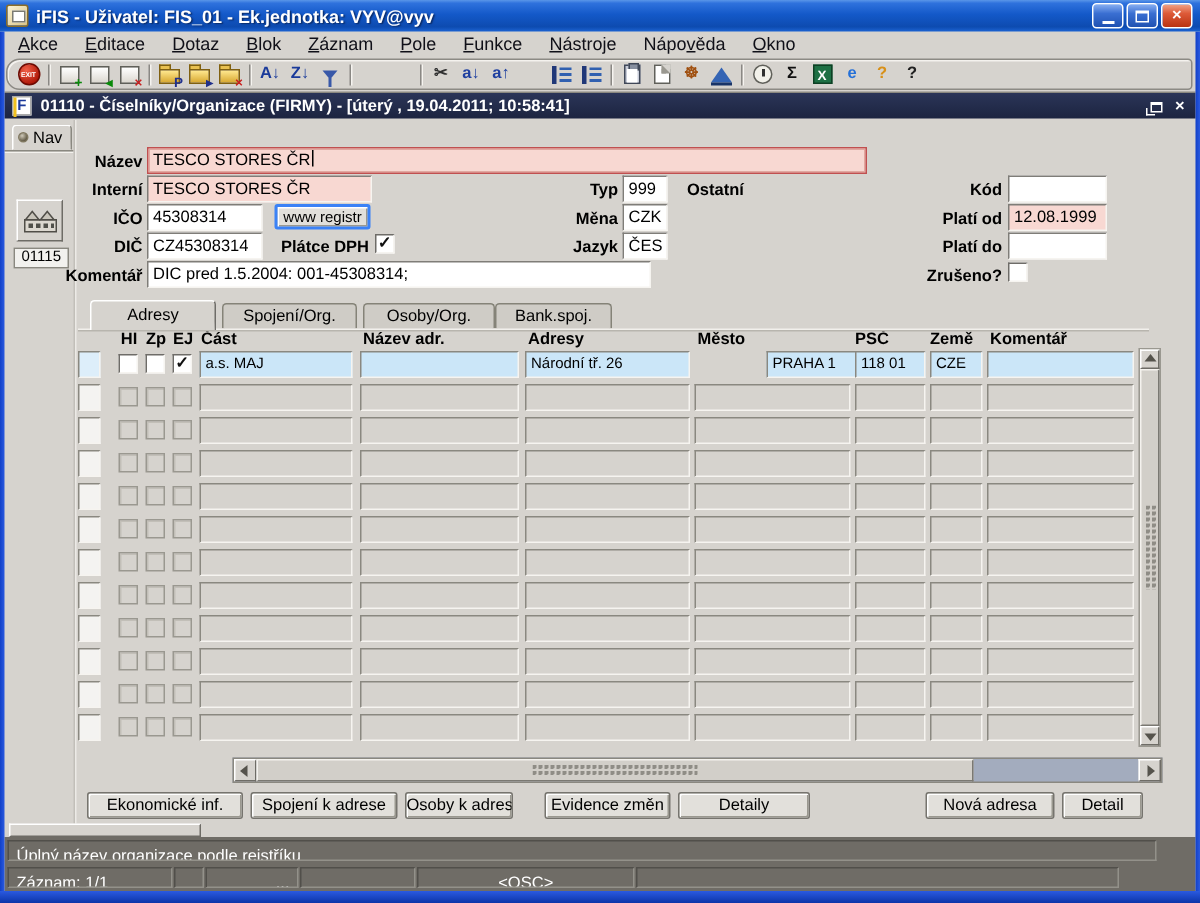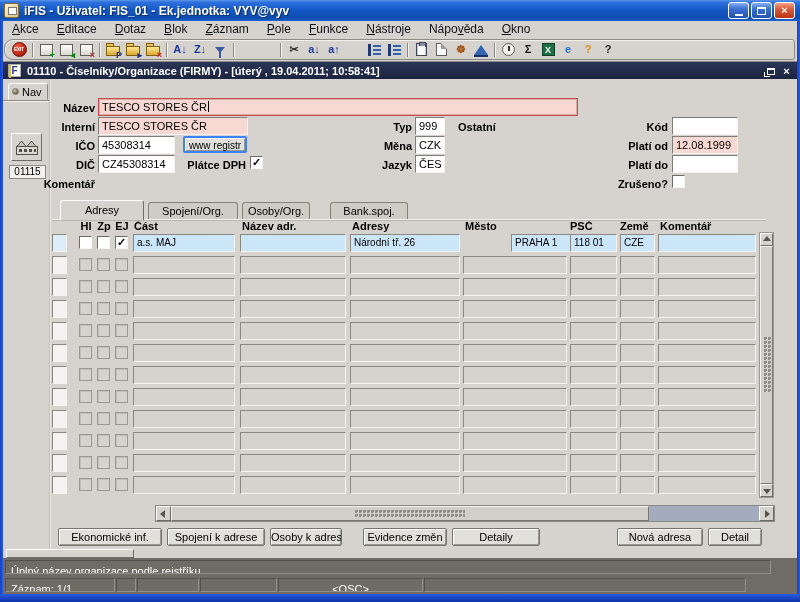--- a/index.html
+++ b/index.html
@@ -326,20 +326,21 @@
   <div class="flabel" style="left:40px;top:138px;width:55px">IČO</div>
   <div class="ffield" style="left:98px;top:136px;width:77px"><span>45308314</span></div>
   <div class="formbtn" style="left:183px;top:136px;width:64px">www registr</div>
 
   <div class="flabel" style="left:40px;top:157px;width:55px">DIČ</div>
   <div class="ffield" style="left:98px;top:155px;width:77px"><span>CZ45308314</span></div>
   <div class="flabel" style="left:180px;top:157px;width:66px">Plátce DPH</div>
   <div class="cb" style="left:250px;top:156px">✓</div>
 
   <div class="flabel" style="left:30px;top:176px;width:65px">Komentář</div>
+  <div class="ffield" style="left:98px;top:174px;width:336px"><span>DIC pred 1.5.2004: 001-45308314;</span></div>
 
   <div class="flabel" style="left:382px;top:119px;width:30px">Typ</div>
   <div class="ffield" style="left:415px;top:117px;width:30px"><span>999</span></div>
   <div class="flabel la" style="left:458px;top:119px;width:60px">Ostatní</div>
 
   <div class="flabel" style="left:375px;top:138px;width:37px">Měna</div>
   <div class="ffield" style="left:415px;top:136px;width:30px"><span>CZK</span></div>
 
   <div class="flabel" style="left:375px;top:157px;width:37px">Jazyk</div>
   <div class="ffield" style="left:415px;top:155px;width:30px"><span>ČES</span></div>
@@ -351,21 +352,21 @@
   <div class="ffield pink" style="left:672px;top:136px;width:66px"><span>12.08.1999</span></div>
 
   <div class="flabel" style="left:610px;top:157px;width:58px">Platí do</div>
   <div class="ffield" style="left:672px;top:155px;width:66px"><span></span></div>
 
   <div class="flabel" style="left:600px;top:176px;width:68px">Zrušeno?</div>
   <div class="cb" style="left:672px;top:175px"></div>
 
   <div class="tab active" style="left:60px;width:84px">Adresy</div>
   <div class="tab" style="left:148px;width:90px">Spojení/Org.</div>
-  <div class="tab" style="left:242px;width:68px">Osoby/Org.</div>
+  <div class="tab" style="left:242px;width:88px">Osoby/Org.</div>
   <div class="tab" style="left:330px;width:78px">Bank.spoj.</div>
   <div class="tabline"></div>
 
   <div class="thead" style="left:76px;width:20px;text-align:center">HI</div>
   <div class="thead" style="left:94px;width:20px;text-align:center">Zp</div>
   <div class="thead" style="left:112px;width:20px;text-align:center">EJ</div>
   <div class="thead" style="left:134px">Část</div>
   <div class="thead" style="left:242px">Název adr.</div>
   <div class="thead" style="left:352px">Adresy</div>
   <div class="thead" style="left:465px">Město</div>

